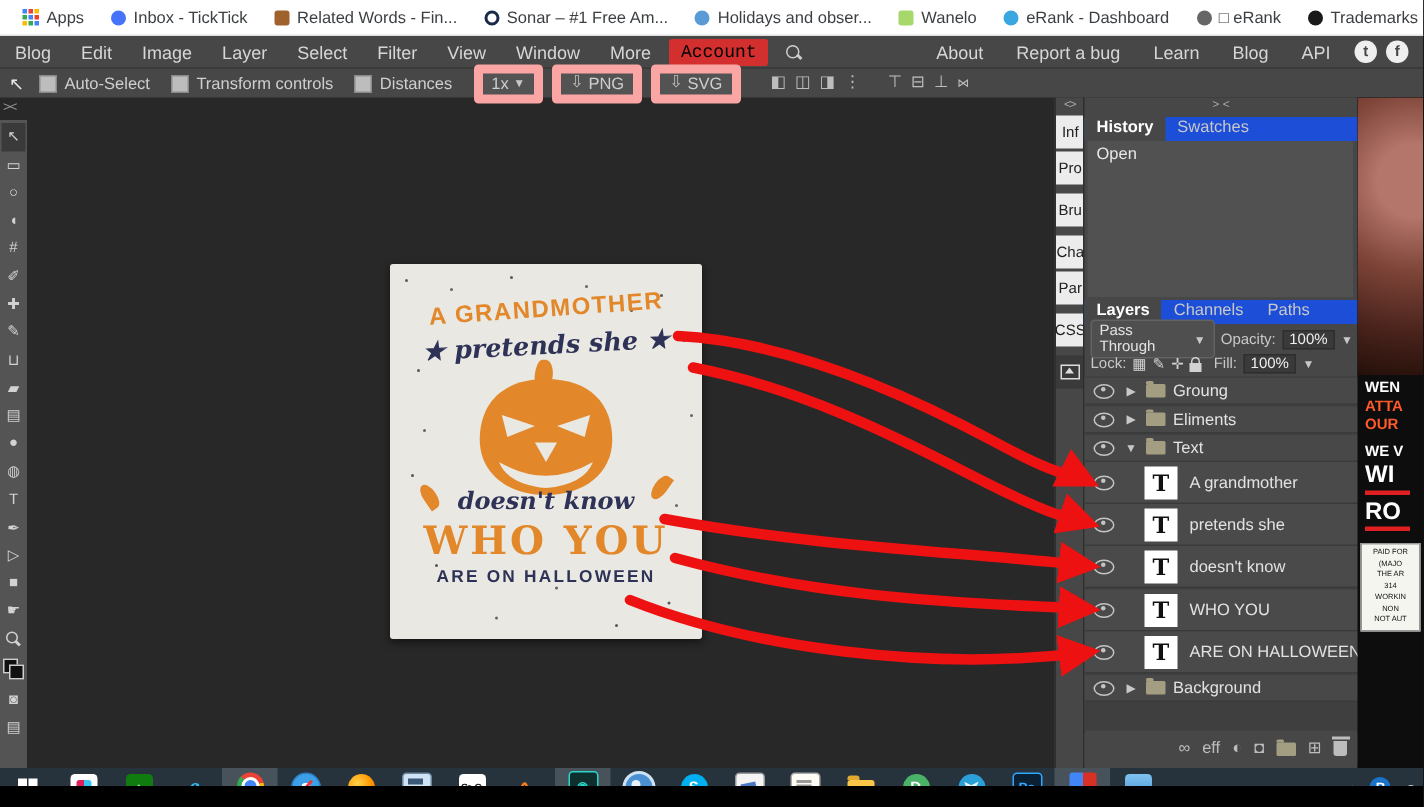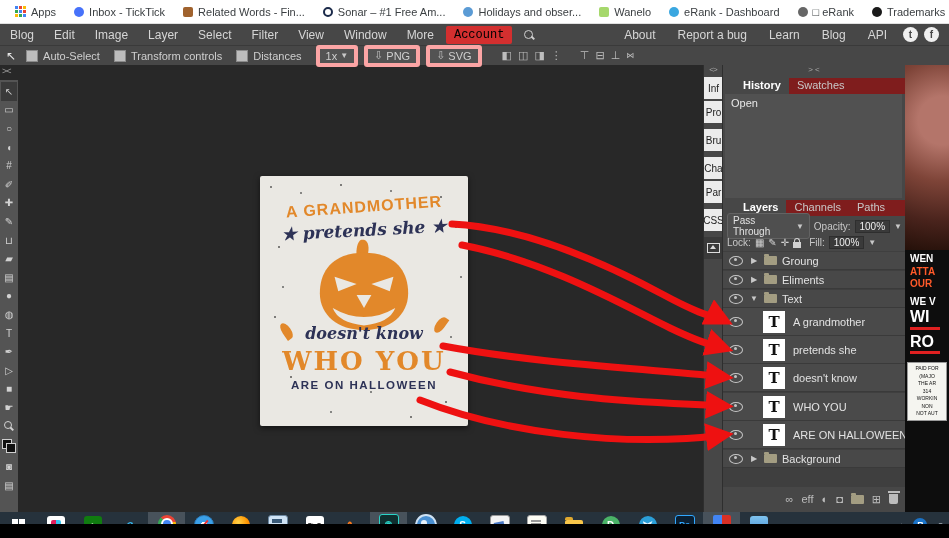--- a/index.html
+++ b/index.html
@@ -23,21 +23,21 @@
   .mag::before{content:'';position:absolute;left:0;top:0;width:7px;height:7px;border:1.5px solid #cfcfcf;border-radius:50%;}
   .mag::after{content:'';position:absolute;left:7px;top:7px;width:4px;height:1.5px;background:#cfcfcf;transform:rotate(45deg);}
   .menu-right{margin-left:auto;display:flex;align-items:center;gap:2px;padding-right:10px;}
   .soc{width:15px;height:15px;border-radius:50%;background:#efefef;color:#474747;font-size:10px;font-weight:bold;
     display:flex;align-items:center;justify-content:center;margin-left:4px;}
   
   .optbar{position:absolute;left:0;top:45px;width:949px;height:20px;background:#474747;border-top:1px solid #3a3a3a;
     display:flex;align-items:center;font-size:11px;color:#cfcfcf;gap:6px;padding-left:6px;box-sizing:border-box;}
   .cb{width:10px;height:10px;background:#bdbdbd;border:1px solid #8a8a8a;display:inline-block;}
   .opt-group{display:flex;align-items:flex-end;gap:5px;margin-right:8px;}
-  .opt-btn{background:#535353;border:4px solid #fca5a5;border-radius:3px;padding:1px 6px;display:flex;align-items:center;gap:3px;cursor:pointer;}
+  .opt-btn{background:#535353;border:6px solid #fca5a5;border-radius:3px;padding:1px 6px;display:flex;align-items:center;gap:3px;cursor:pointer;}
   .ico{color:#bdbdbd;font-size:11px;line-height:1;}
   .cursor-ico{font-size:12px;color:#e8e8e8;margin-right:4px;}
   
   .tabbar{position:absolute;left:18px;top:65px;width:685px;height:15px;background:#303030;display:flex;align-items:flex-end;}
   .collapse-l{position:absolute;left:2px;top:66px;color:#9a9a9a;font-size:9px;letter-spacing:-1px;}
   .doc-tab{background:#474747;color:#fff;font-size:11px;font-weight:bold;height:15px;display:flex;align-items:center;
     padding:0 8px;margin-left:28px;gap:8px;cursor:pointer;}
   .tab-close{color:#bbb;font-weight:normal;font-size:11px;cursor:pointer;}
   
   .toolbar{position:absolute;left:0;top:80px;width:18px;height:432px;background:#545454;
@@ -73,21 +73,21 @@
   .strip-collapse{color:#aaa;font-size:8px;text-align:center;letter-spacing:-1px;height:12px;}
   .strip-cell{width:19px;height:22px;background:#ececec;color:#222;font-size:10px;display:flex;align-items:center;
     justify-content:center;margin-bottom:2px;cursor:pointer;}
   .strip-img{background:#3a3a3a;position:relative;}
   .strip-img::before{content:'';width:11px;height:8px;border:1px solid #ddd;position:absolute;}
   .strip-img::after{content:'';position:absolute;width:0;height:0;border-left:3px solid transparent;border-right:3px solid transparent;
     border-bottom:4px solid #ddd;left:6px;top:8px;}
   
   .panels{position:absolute;left:722px;top:65px;width:183px;height:447px;background:#474747;border-left:1px solid #2e2e2e;box-sizing:border-box;}
   .pan-collapse{position:absolute;left:0;top:0;width:100%;text-align:center;color:#aaa;font-size:8px;height:12px;}
-  .ptabs{position:absolute;left:12px;width:100%;height:16px;background:#7f1d1d;display:flex;font-size:11px;}
+  .ptabs{position:absolute;left:0;width:100%;height:16px;background:#1d4ed8;display:flex;font-size:11px;}
   .ptab{padding:1px 8px 0;color:#c8c8c8;cursor:pointer;}
   .ptab.on{background:#474747;color:#fff;font-weight:bold;}
   .hist-tabs{top:13px;} .hist-body{position:absolute;left:2px;top:29px;width:177px;height:104px;background:#515151;}
   .hist-row{font-size:11px;color:#e8e8e8;padding:3px 6px;cursor:pointer;}
   .lay-tabs{top:135px;}
   .blend-row{position:absolute;left:4px;top:153px;width:175px;height:16px;display:flex;align-items:center;gap:4px;font-size:10px;color:#c8c8c8;}
   .blend-btn{background:#4f4f4f;border:1px solid #636363;border-radius:3px;padding:1px 5px;font-size:10px;color:#e3e3e3;
     display:flex;gap:4px;align-items:center;cursor:pointer;}
   .valbox{background:#3a3a3a;border:1px solid #2e2e2e;padding:0 4px;color:#eee;font-size:10px;}
   .dd{color:#c8c8c8;font-size:8px;cursor:pointer;}

